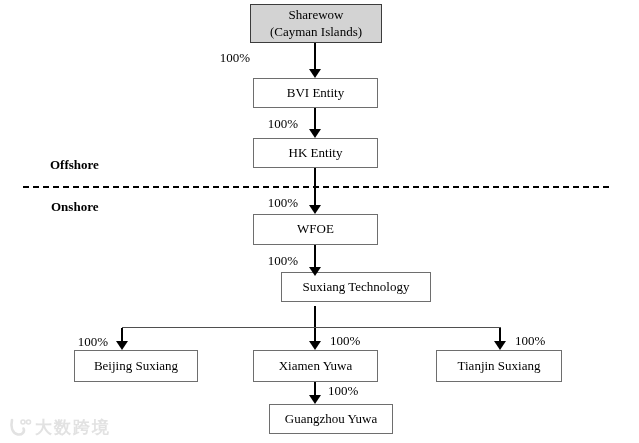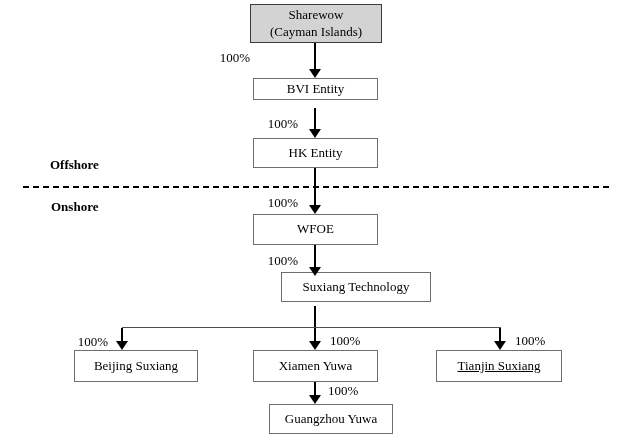--- a/index.html
+++ b/index.html
@@ -40,21 +40,21 @@
 
 <div id="stage">
 
   <div class="node root" style="left:250px;top:4px;width:132px;height:39px;">
     <div>
       <div>Sharewow</div>
       <div>(Cayman Islands)</div>
     </div>
   </div>
 
-  <div class="node" style="left:253px;top:78px;width:125px;height:22px;">
+  <div class="node" style="left:253px;top:78px;width:125px;height:30px;">
     <span>BVI Entity</span>
   </div>
 
   <div class="node" style="left:253px;top:138px;width:125px;height:30px;">
     <span>HK Entity</span>
   </div>
 
   <div class="node" style="left:253px;top:214px;width:125px;height:31px;">
     <span>WFOE</span>
   </div>
@@ -64,21 +64,21 @@
   </div>
 
   <div class="node" style="left:62px;top:350px;width:124px;height:32px;margin-left:12px;">
     <span>Beijing Suxiang</span>
   </div>
 
   <div class="node" style="left:253px;top:350px;width:125px;height:32px;text-align:right;">
     <span>Xiamen Yuwa</span>
   </div>
 
-  <div class="node" style="left:436px;top:350px;width:126px;height:32px;text-decoration:underline;">
+  <div class="node" style="left:436px;top:350px;width:126px;height:32px;">
     <span>Tianjin Suxiang</span>
   </div>
 
   <div class="node" style="left:253px;top:404px;width:124px;height:30px;margin-left:16px;">
     <span>Guangzhou Yuwa</span>
   </div>
 
   <div class="vline" style="left:314px;top:43px;height:27px;"></div>
   <div class="arrow" style="left:309px;top:69px;"></div>
 
@@ -112,14 +112,24 @@
 
   <div class="pct r" style="left:208px;top:50px;">100%</div>
   <div class="pct r" style="left:256px;top:116px;">100%</div>
   <div class="pct r" style="left:256px;top:195px;">100%</div>
   <div class="pct r" style="left:256px;top:253px;">100%</div>
   <div class="pct r" style="left:66px;top:334px;">100%</div>
   <div class="pct" style="left:330px;top:333px;">100%</div>
   <div class="pct" style="left:515px;top:333px;">100%</div>
   <div class="pct" style="left:328px;top:383px;">100%</div>
 
+  <div class="watermark">
+    <span style="display:inline-flex;">
+      <svg width="24" height="20" viewBox="0 0 24 20" aria-hidden="true">
+        <path d="M4 2 C2.5 9 4 15 10 16.5 C14.5 17 17 13.5 15.5 10.5" fill="none" stroke="#e2e2e2" stroke-width="2.6" stroke-linecap="round"></path>
+        <circle cx="15" cy="4" r="2" fill="none" stroke="#e2e2e2" stroke-width="1.6"></circle>
+        <circle cx="20.5" cy="4" r="2" fill="none" stroke="#e2e2e2" stroke-width="1.6"></circle>
+      </svg>
+    </span>
+    <span class="wm-text">大数跨境</span>
+  </div>
 
 </div>
 
 </body></html>

